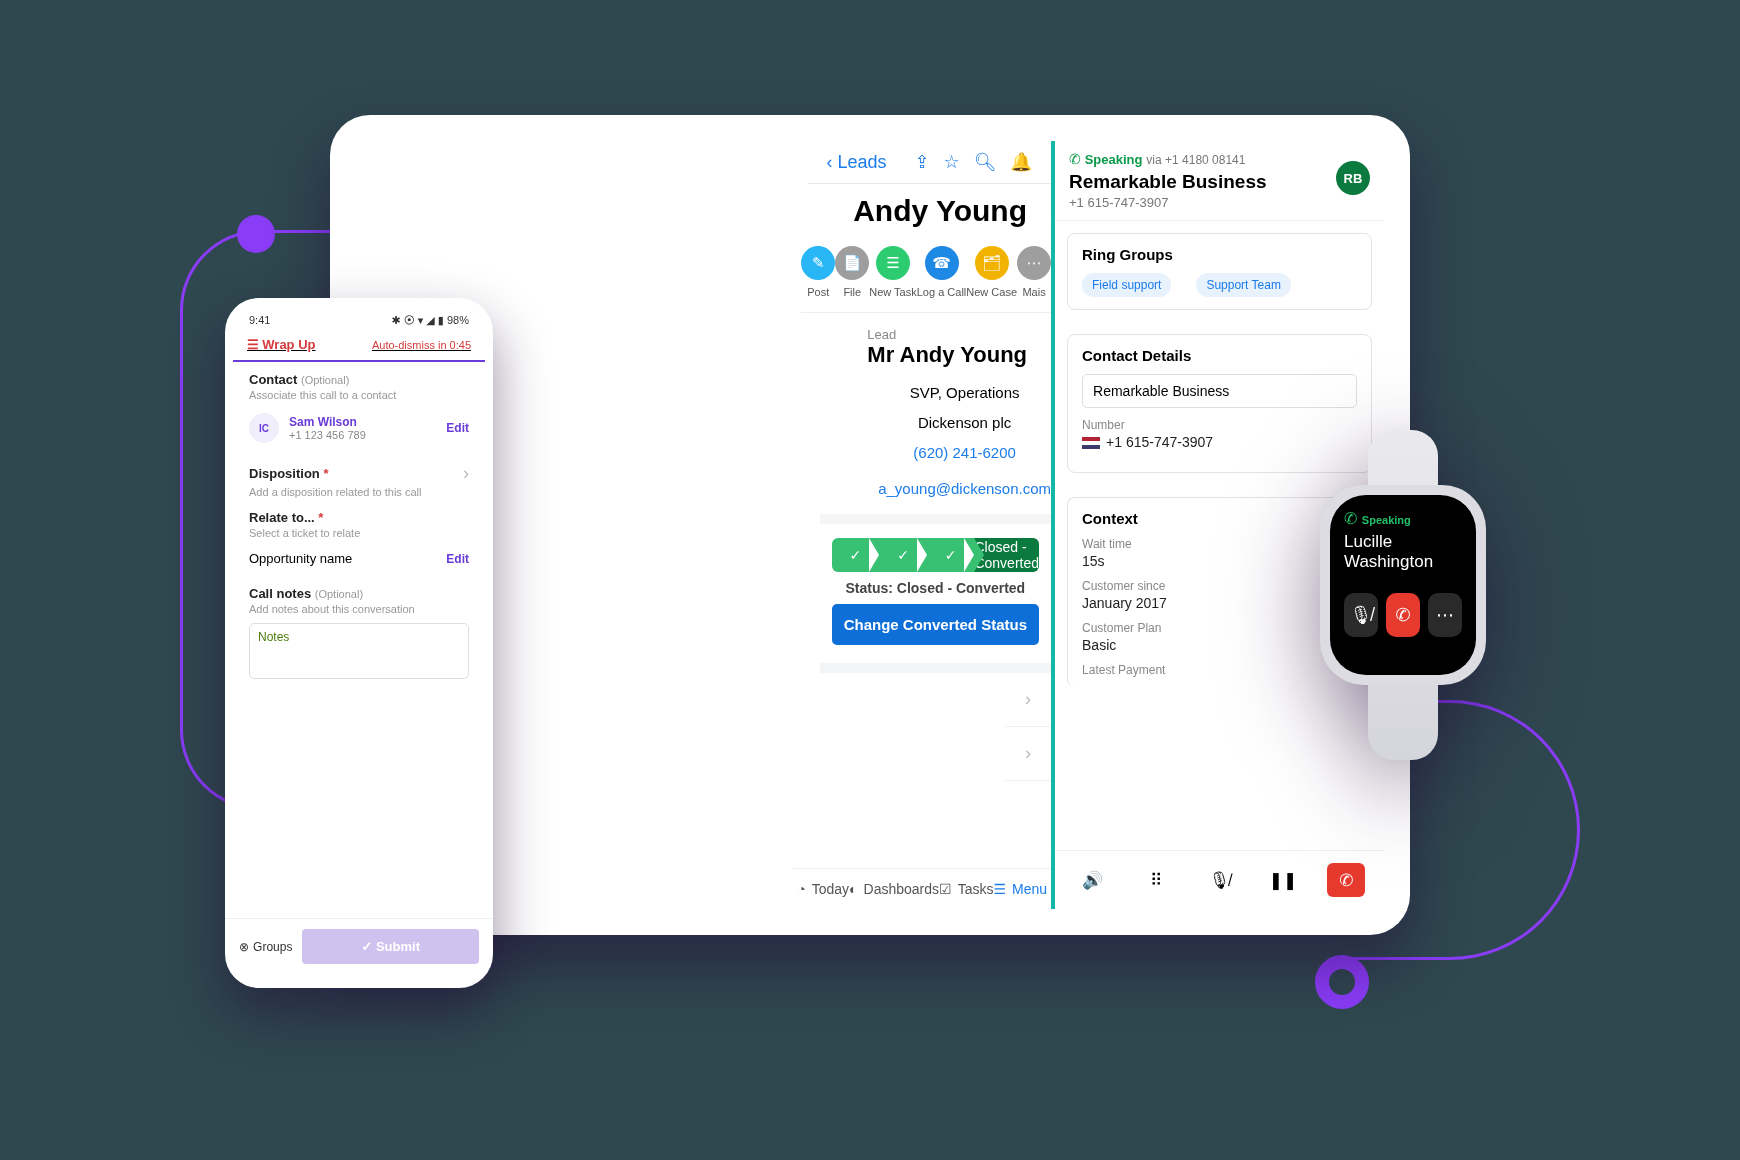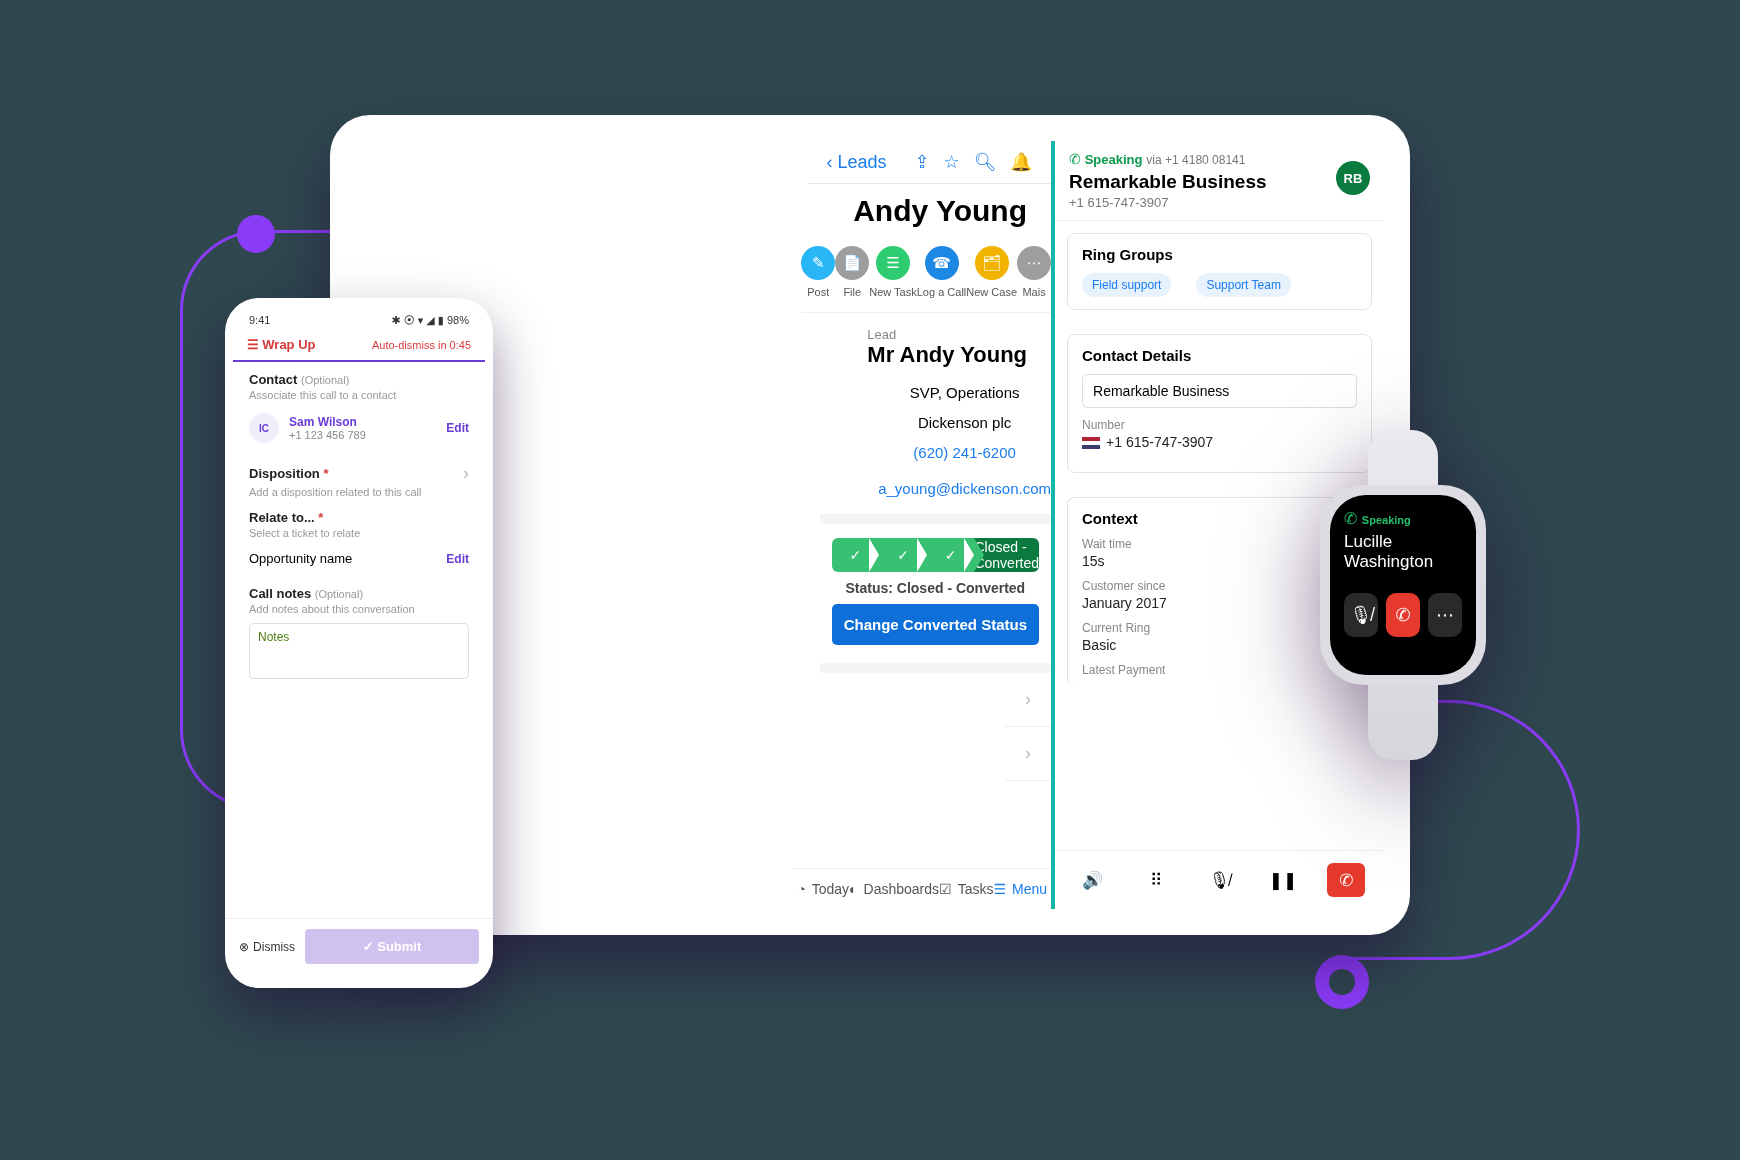--- a/index.html
+++ b/index.html
@@ -60,21 +60,21 @@
   .kv{margin-bottom:10px;}
   .kv .k{color:#888;font-size:12px;}
   .kv .v{color:#222;font-size:14px;margin-top:2px;}
   .flag{display:inline-block;width:18px;height:12px;background:linear-gradient(#b22234 0 33%,#fff 33% 66%,#3c3b6e 66% 100%);margin-right:6px;vertical-align:middle;}
   .callbar{margin-top:auto;display:flex;justify-content:space-around;align-items:center;padding:12px 6px;border-top:1px solid #eee;}
   .cbtn{width:38px;height:34px;display:flex;align-items:center;justify-content:center;color:#000;font-size:17px;}
   .hang{background:#e63a2e;color:#fff;border-radius:6px;}
   
   .phone{position:absolute;left:225px;top:298px;width:268px;height:690px;background:#fff;border-radius:34px;box-shadow:0 25px 55px rgba(30,0,50,.45);padding:16px 8px 8px;overflow:hidden;font-size:12px;}
   .pstatus{display:flex;justify-content:space-between;padding:0 16px;font-size:11px;color:#333;}
-  .phead{display:flex;justify-content:space-between;align-items:center;padding:10px 14px 8px;border-bottom:2px solid #6a3cd8;}
+  .phead{display:flex;justify-content:space-between;align-items:center;padding:10px 14px 8px;border-bottom:2px solid #6a3cd8;text-decoration:underline;}
   .phead .wrap{color:#d63a3a;font-weight:700;font-size:13px;}
   .phead .auto{color:#d63a3a;font-size:11px;}
   .psec{padding:10px 16px 2px;}
   .psec .ttl{font-weight:700;font-size:13px;color:#222;}
   .psec .opt{color:#999;font-weight:400;font-size:11px;}
   .psec .sub{color:#999;font-size:11px;margin-top:2px;}
   .contactrow{display:flex;align-items:center;gap:10px;padding:10px 16px;}
   .av{width:30px;height:30px;border-radius:50%;background:#f1eefc;color:#6a3cd8;display:flex;align-items:center;justify-content:center;font-size:10px;font-weight:700;}
   .cname{color:#6a3cd8;font-weight:700;font-size:12px;}
   .cnum{color:#888;font-size:11px;}
@@ -221,21 +221,21 @@
           <div id="ctx">
               <div class="kv">
                 <div class="k">Wait time</div>
                 <div class="v">15s</div>
               </div>
               <div class="kv">
                 <div class="k">Customer since</div>
                 <div class="v">January 2017</div>
               </div>
               <div class="kv">
-                <div class="k">Current Ring</div>
+                <div class="k">Customer Plan</div>
                 <div class="v">Basic</div>
               </div>
               <div class="kv">
                 <div class="k">Latest Payment</div>
                 <div class="v"></div>
               </div>
             </div>
         </div>
         <div class="callbar">
           <div class="cbtn">🔊</div>
@@ -288,21 +288,21 @@
       <span class="edit">Edit</span>
     </div>
 
     <div class="psec">
       <span class="ttl"><span>Call notes</span> <span class="opt">(Optional)</span></span>
       <div class="sub">Add notes about this conversation</div>
     </div>
     <div class="notes"><span>Notes</span></div>
 
     <div class="pfoot">
-      <span class="dismiss">⊗ <span>Dismiss</span></span>
+      <span class="dismiss">⊗ <span>Groups</span></span>
       <div class="submit">✓ <span>Submit</span></div>
     </div>
   </div>
 
   <div class="watch">
     <div class="band"></div>
     <div class="wcase">
       <div class="wscreen">
         <div><span style="color:#21c06a">✆</span> <span class="wspeak">Speaking</span></div>
         <div class="wname">Lucille Washington</div>

